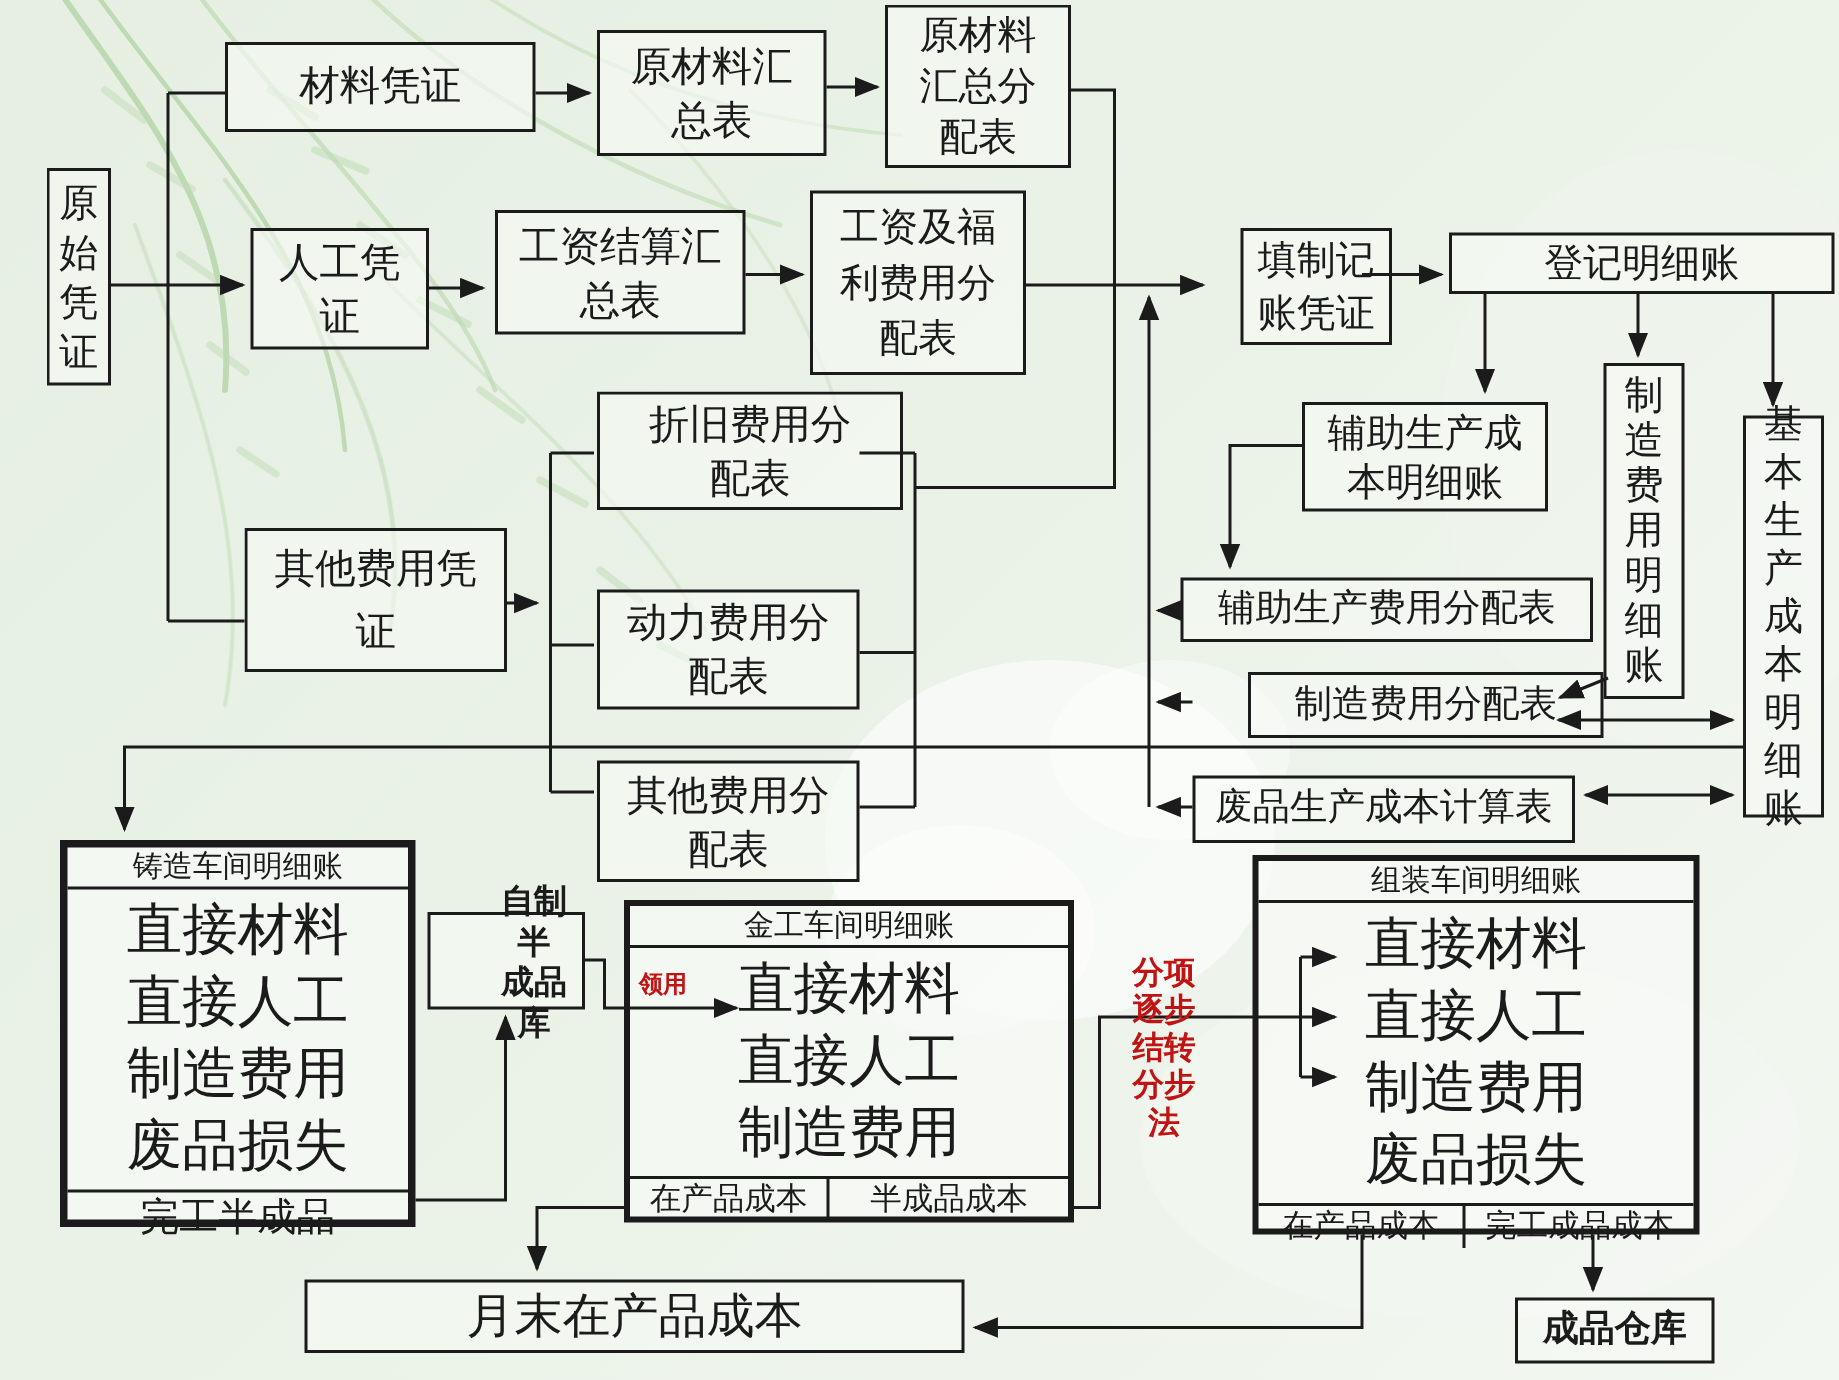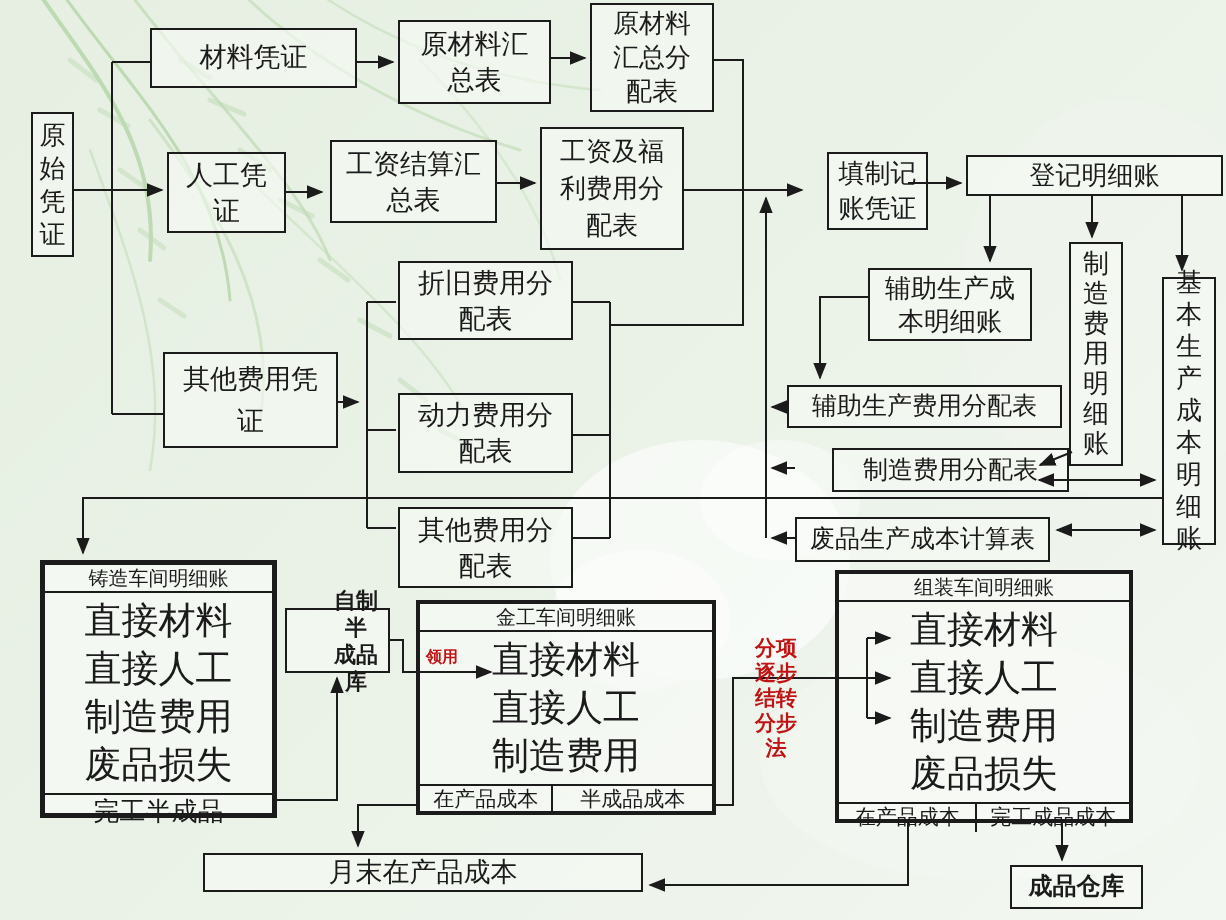--- a/index.html
+++ b/index.html
@@ -27,21 +27,21 @@
 
   
   .b-original{left:31px;top:112px;width:43px;height:145px;font-size:26px;line-height:33px;}
   .b-matvoucher{left:150px;top:28px;width:207px;height:60px;font-size:27px;}
   .b-rawsum{left:398px;top:20px;width:153px;height:84px;font-size:27px;line-height:36px;}
   .b-rawalloc{left:590px;top:3px;width:124px;height:109px;font-size:26px;line-height:34px;}
   .b-labor{left:167px;top:152px;width:119px;height:81px;font-size:27px;line-height:36px;}
   .b-wagesum{left:330px;top:140px;width:167px;height:83px;font-size:27px;line-height:36px;}
   .b-wagealloc{left:540px;top:127px;width:144px;height:123px;font-size:26px;line-height:37px;}
   .b-othvoucher{left:163px;top:352px;width:175px;height:96px;font-size:27px;line-height:42px;}
-  .b-depalloc{left:398px;top:261px;width:175px;height:79px;font-size:27px;line-height:36px;}
+  .b-depalloc{left:398px;top:261px;width:204px;height:79px;font-size:27px;line-height:36px;}
   .b-pwralloc{left:398px;top:393px;width:175px;height:80px;font-size:27px;line-height:36px;}
   .b-othalloc{left:398px;top:507px;width:175px;height:81px;font-size:27px;line-height:36px;}
   .b-journal{left:807px;top:152px;width:101px;height:78px;font-size:26px;line-height:35px;margin-left:20px;}
   .b-register{left:966px;top:155px;width:257px;height:41px;font-size:26px;}
   .b-auxledger{left:868px;top:268px;width:164px;height:73px;font-size:26px;line-height:33px;}
   .b-mfgledger{left:1069px;top:242px;width:54px;height:224px;font-size:26px;line-height:30px;}
   .b-basicledger{left:1162px;top:277px;width:54px;height:268px;font-size:26px;line-height:32px;}
   .b-auxalloc{left:787px;top:385px;width:275px;height:43px;font-size:25px;}
   .b-mfgalloc{left:795px;top:448px;width:237px;height:44px;font-size:25px;margin-left:37px;}
   .b-scrap{left:795px;top:517px;width:255px;height:45px;font-size:25px;}
@@ -50,21 +50,21 @@
   .b-casting .lg-footer{height:45px;font-size:26px;}
   .b-store{left:285px;top:608px;width:105px;height:65px;font-size:22px;line-height:27px;font-weight:bold;padding-left:37px;}
   .b-machining{left:416px;top:600px;width:300px;height:215px;border-width:4px;}
   .b-machining .lg-title{height:46px;}
   .b-machining .lg-footer{height:40px;}
   .b-machining .lg-footer .cell.l{flex:0 0 45%;}
   .b-assembly{left:835px;top:570px;width:298px;height:253px;border-width:4px;}
   .b-assembly .lg-title{height:46px;}
   .b-assembly .lg-footer{height:43px;}
   .b-assembly .lg-footer .cell.l{flex:0 0 47%;}
-  .b-monthend{left:203px;top:853px;width:440px;height:39px;font-size:27px;}
+  .b-monthend{left:203px;top:853px;width:440px;height:49px;font-size:32px;}
   .b-warehouse{left:1010px;top:865px;width:133px;height:44px;font-size:24px;font-weight:bold;}
   .r-lingyong{left:420px;top:648px;width:44px;font-size:16px;line-height:17px;}
   .r-method{left:750px;top:636px;width:52px;font-size:21px;line-height:25px;}
 </style>
 </head>
 <body>
 
 <div id="stage">
 
   <svg id="bg-decor" class="layer" width="1226" height="920" viewBox="0 0 1226 920">

